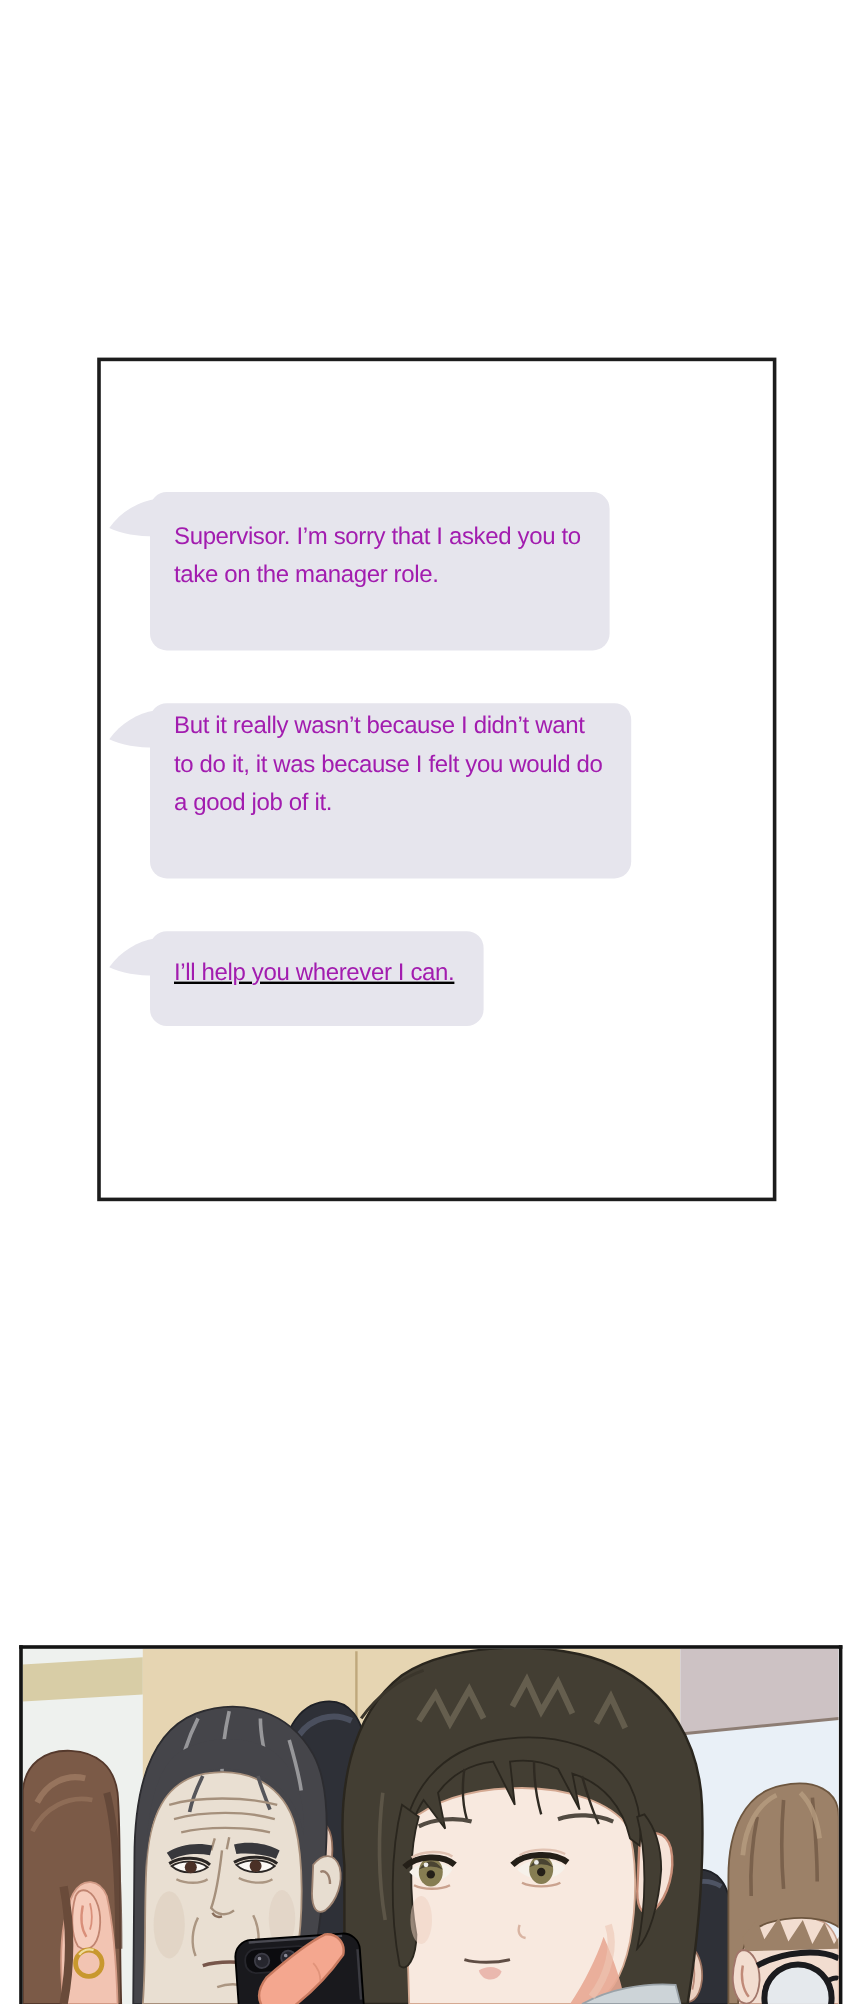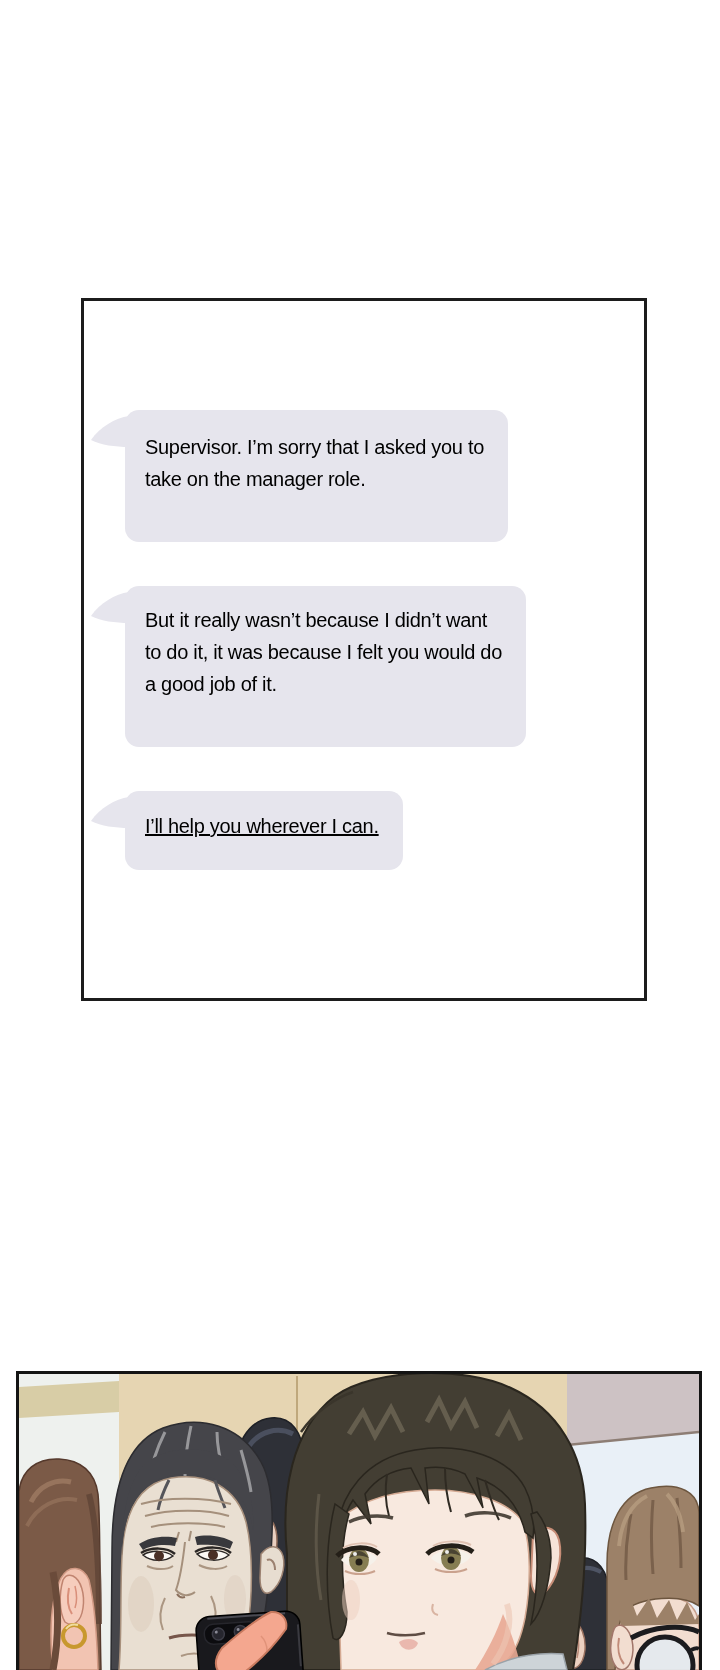--- a/index.html
+++ b/index.html
@@ -11,26 +11,26 @@
   .chat-panel{
     position:absolute;left:81px;top:298px;width:566px;height:703px;
     box-sizing:border-box;border:3px solid #1c1c1c;background:#ffffff;
     padding:109px 0 0 41px;
   }
   .bubble{
     position:relative;display:block;width:fit-content;max-width:470px;
     background:#e6e5ed;border-radius:14px;margin:0 0 44px 0;
   }
   .bubble.b1{padding:21px 24px 47px 20px;}
-  .bubble.b2{padding:18px 24px 47px 20px;}
+  .bubble.b2{padding:3px 24px 47px 20px;}
   .bubble.b3{padding:19px 24px 28px 20px;text-decoration:underline;}
   .bubble-text{
     white-space:pre-line;
     font-size:20px;line-height:32px;letter-spacing:-0.3px;
-    color:#000000;
+    color:#a21caf;
   }
   .tail{position:absolute;left:-34px;top:6px;width:38px;height:32px;}
   .comic-panel{
     position:absolute;left:16px;top:1371px;width:686px;height:299px;
     box-sizing:border-box;border:3px solid #141414;border-bottom:none;
     overflow:hidden;background:#eef1ee;
   }
   .comic-panel svg{display:block;}
 </style>
 </head>

